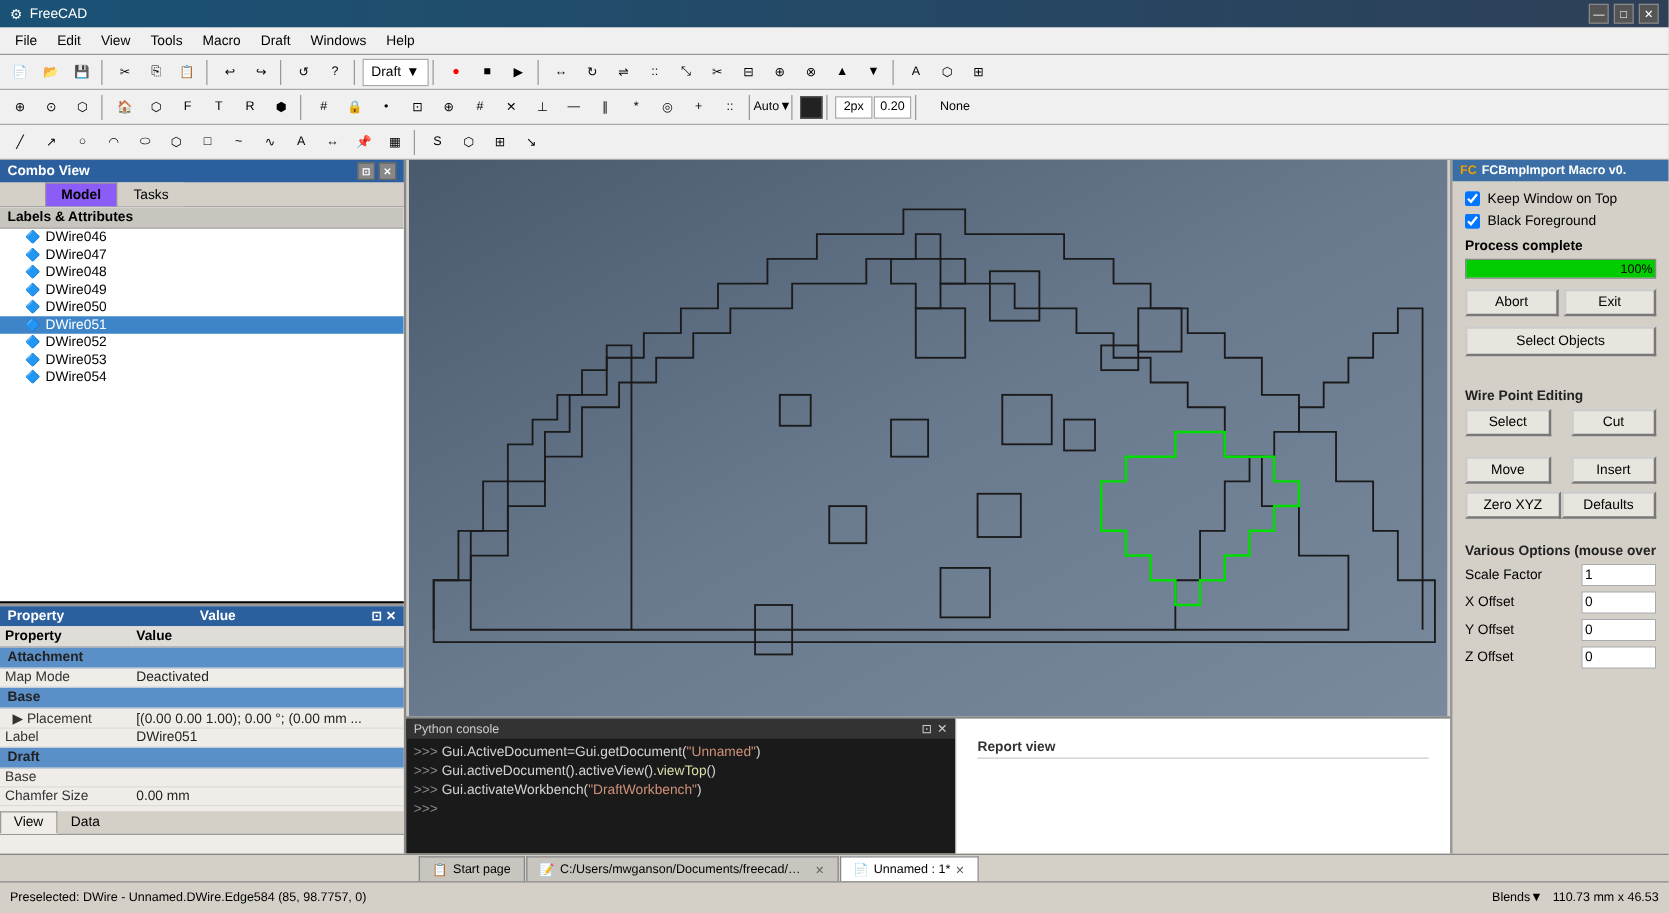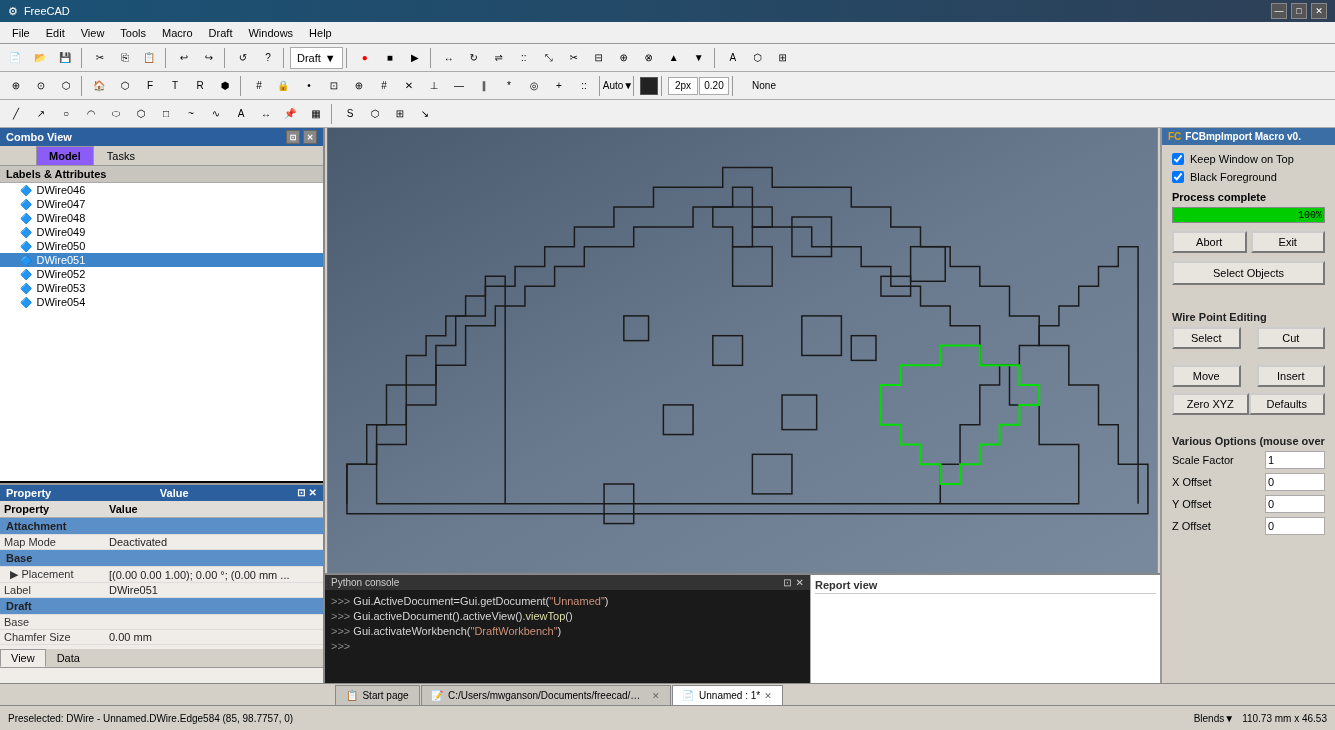--- a/index.html
+++ b/index.html
@@ -181,21 +181,20 @@
 
     .macro-section-label {
       font-size: 11px; font-weight: bold; margin: 8px 0 4px 0;
     }
     .progress-container {
       width: 100%; height: 16px;
       background: #fca5a5;
       border: 1px solid #888;
       position: relative;
       margin-bottom: 2px;
-      font-family: Liberation Mono, monospace;
     }
     .progress-bar {
       height: 100%;
       background: #00cc00;
     }
     .progress-label {
       position: absolute; right: 2px; top: 0;
       font-size: 10px; line-height: 16px; color: #000;
     }
 
@@ -274,25 +273,25 @@
       border-top: 1px solid #888;
       display: flex;
       align-items: center;
       justify-content: space-between;
       padding: 12px 8px;
       font-size: 10px;
     }
 
     
     #report-view {
-      width: 350px;
+      width: 396px;
       background: white;
       border-left: 1px solid #aaa;
       font-size: 10px;
-      padding: 4px;
+      padding: 17px;
     }
     .report-header {
       font-size: 11px; font-weight: bold; color: #333;
       border-bottom: 1px solid #ccc; padding-bottom: 2px; margin-bottom: 4px;
     }
 
     
     #workbench {
       display: flex;
       flex-direction: column;

